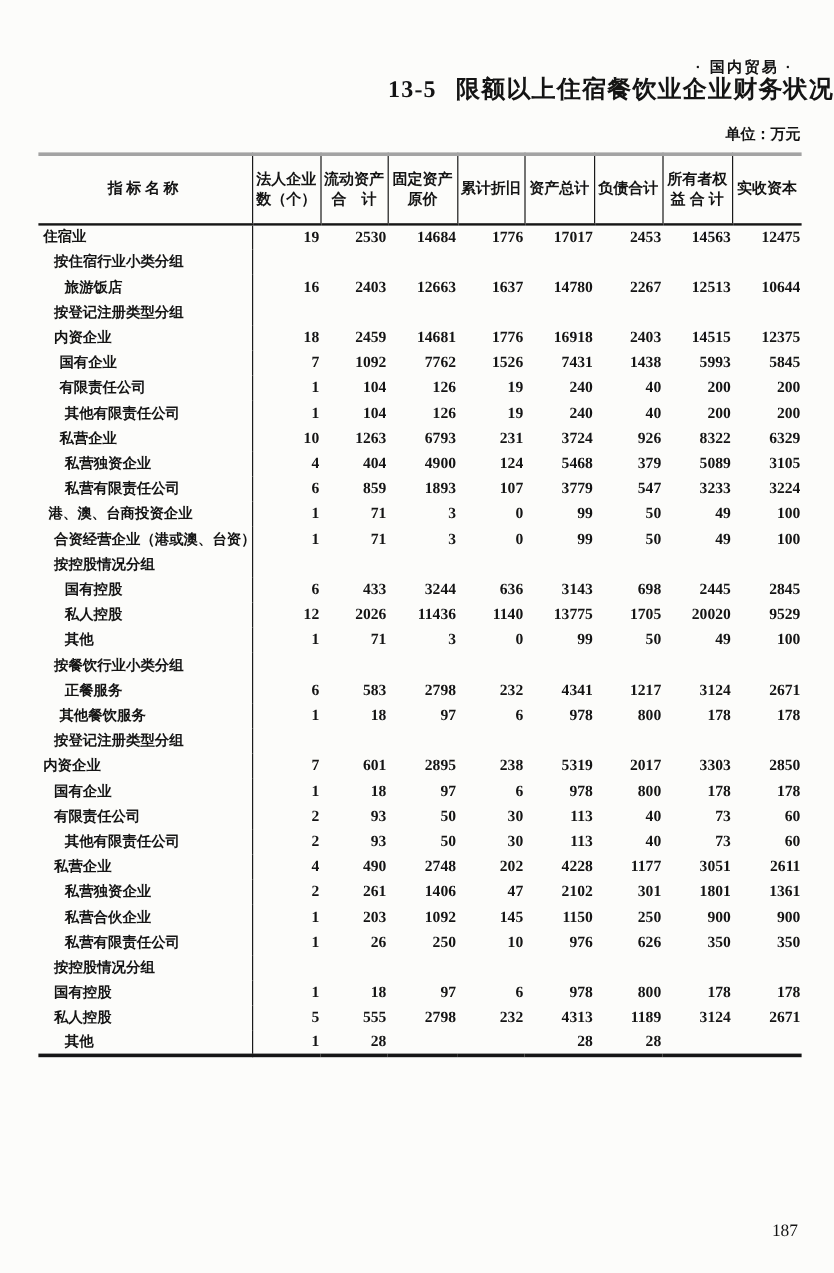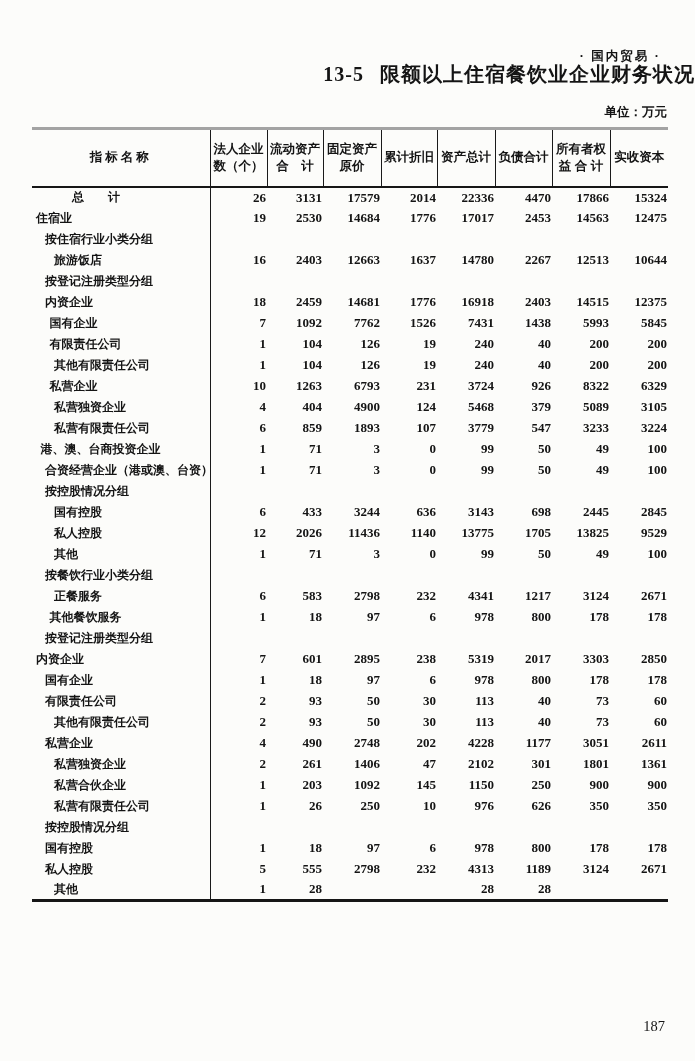--- a/index.html
+++ b/index.html
@@ -142,31 +142,20 @@
           <div class="hline">益 合 计</div>
         </th>
         <th>
           <div class="hline">实收资本</div>
 
         </th>
       </tr>
     </thead>
     <tbody id="tbody">
         <tr>
-          <td class="lbl" style="padding-left: 40px;">总　　计</td>
-          <td class="num">26</td>
-          <td class="num">3131</td>
-          <td class="num">17579</td>
-          <td class="num">2014</td>
-          <td class="num">22336</td>
-          <td class="num">4470</td>
-          <td class="num">17866</td>
-          <td class="num">15324</td>
-        </tr>
-        <tr>
           <td class="lbl" style="padding-left: 4px;">住宿业</td>
           <td class="num">19</td>
           <td class="num">2530</td>
           <td class="num">14684</td>
           <td class="num">1776</td>
           <td class="num">17017</td>
           <td class="num">2453</td>
           <td class="num">14563</td>
           <td class="num">12475</td>
         </tr>
@@ -325,21 +314,21 @@
           <td class="num">2845</td>
         </tr>
         <tr>
           <td class="lbl" style="padding-left: 22px;">私人控股</td>
           <td class="num">12</td>
           <td class="num">2026</td>
           <td class="num">11436</td>
           <td class="num">1140</td>
           <td class="num">13775</td>
           <td class="num">1705</td>
-          <td class="num">13825</td>
+          <td class="num">20020</td>
           <td class="num">9529</td>
         </tr>
         <tr>
           <td class="lbl" style="padding-left: 22px;">其他</td>
           <td class="num">1</td>
           <td class="num">71</td>
           <td class="num">3</td>
           <td class="num">0</td>
           <td class="num">99</td>
           <td class="num">50</td>

